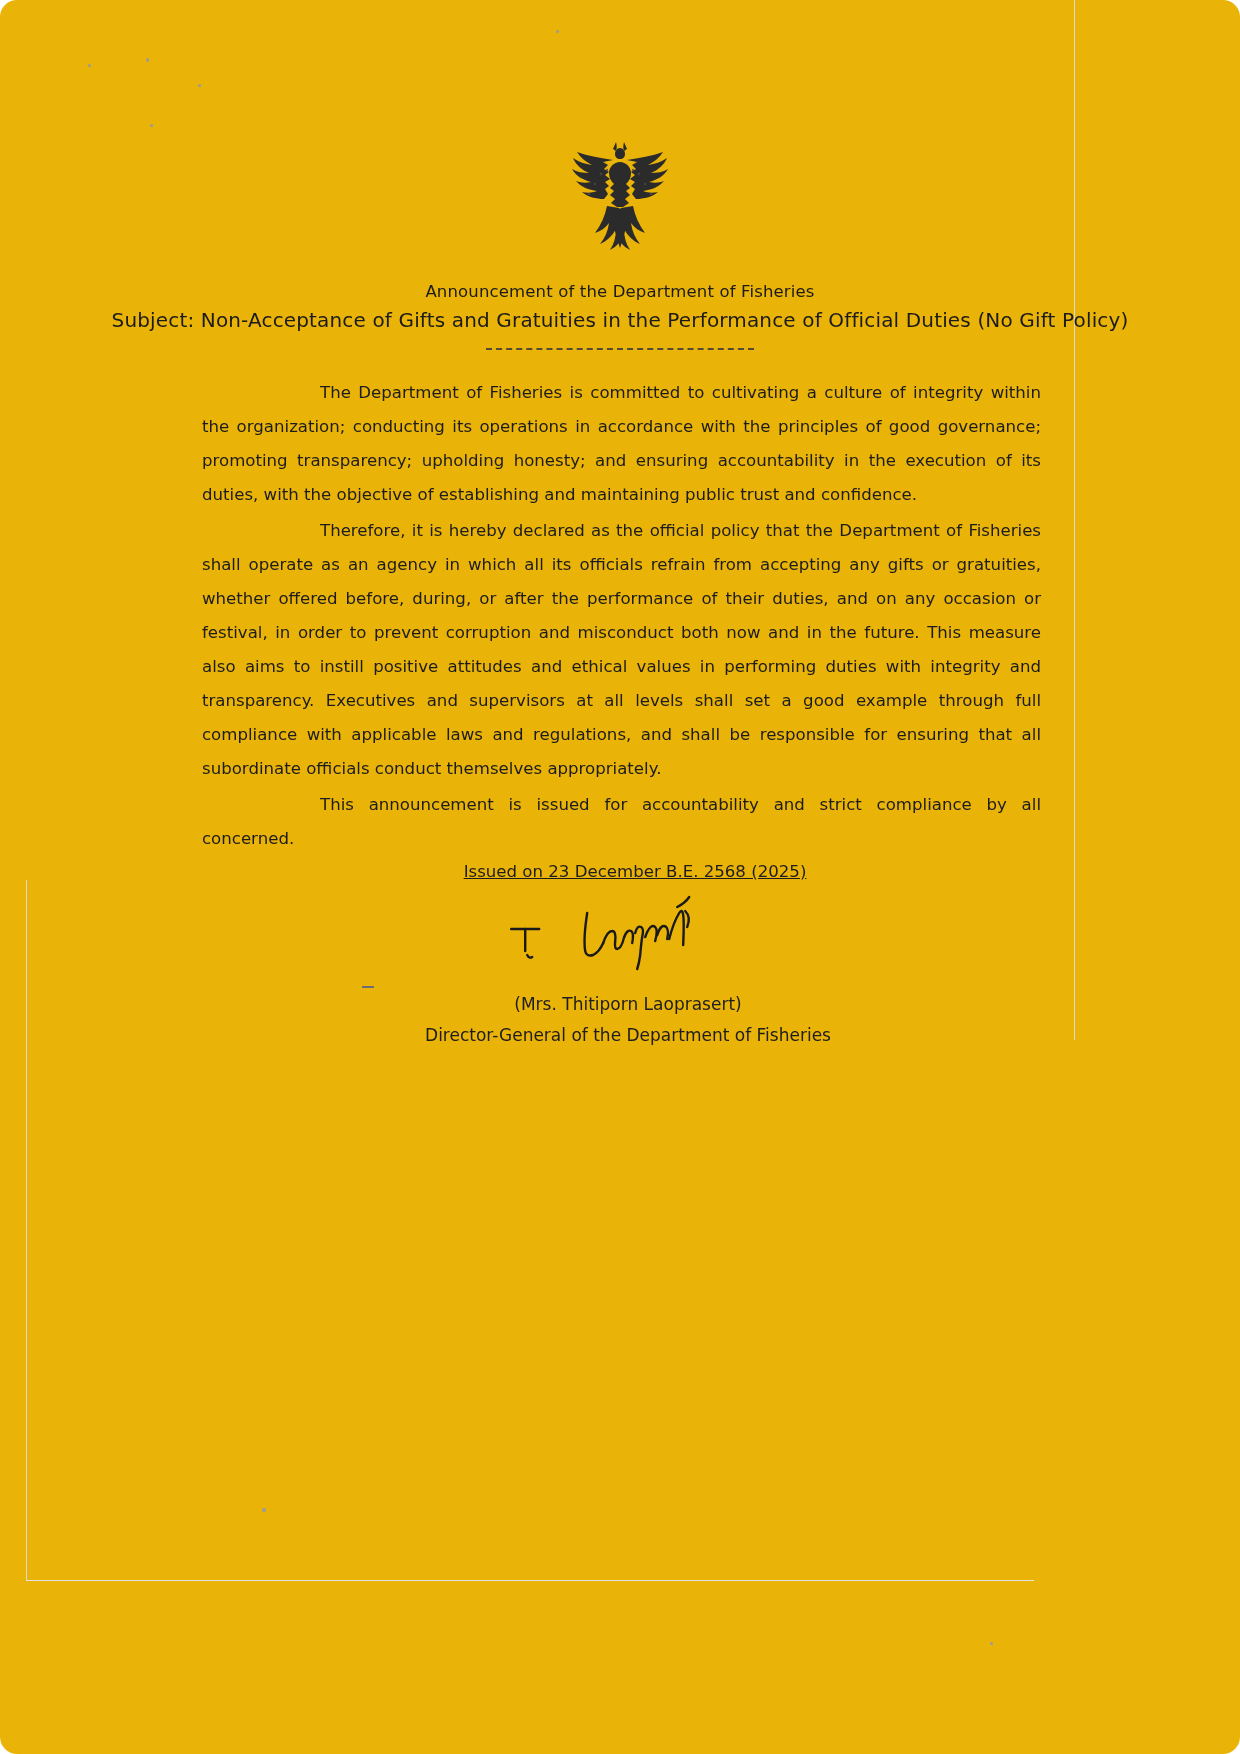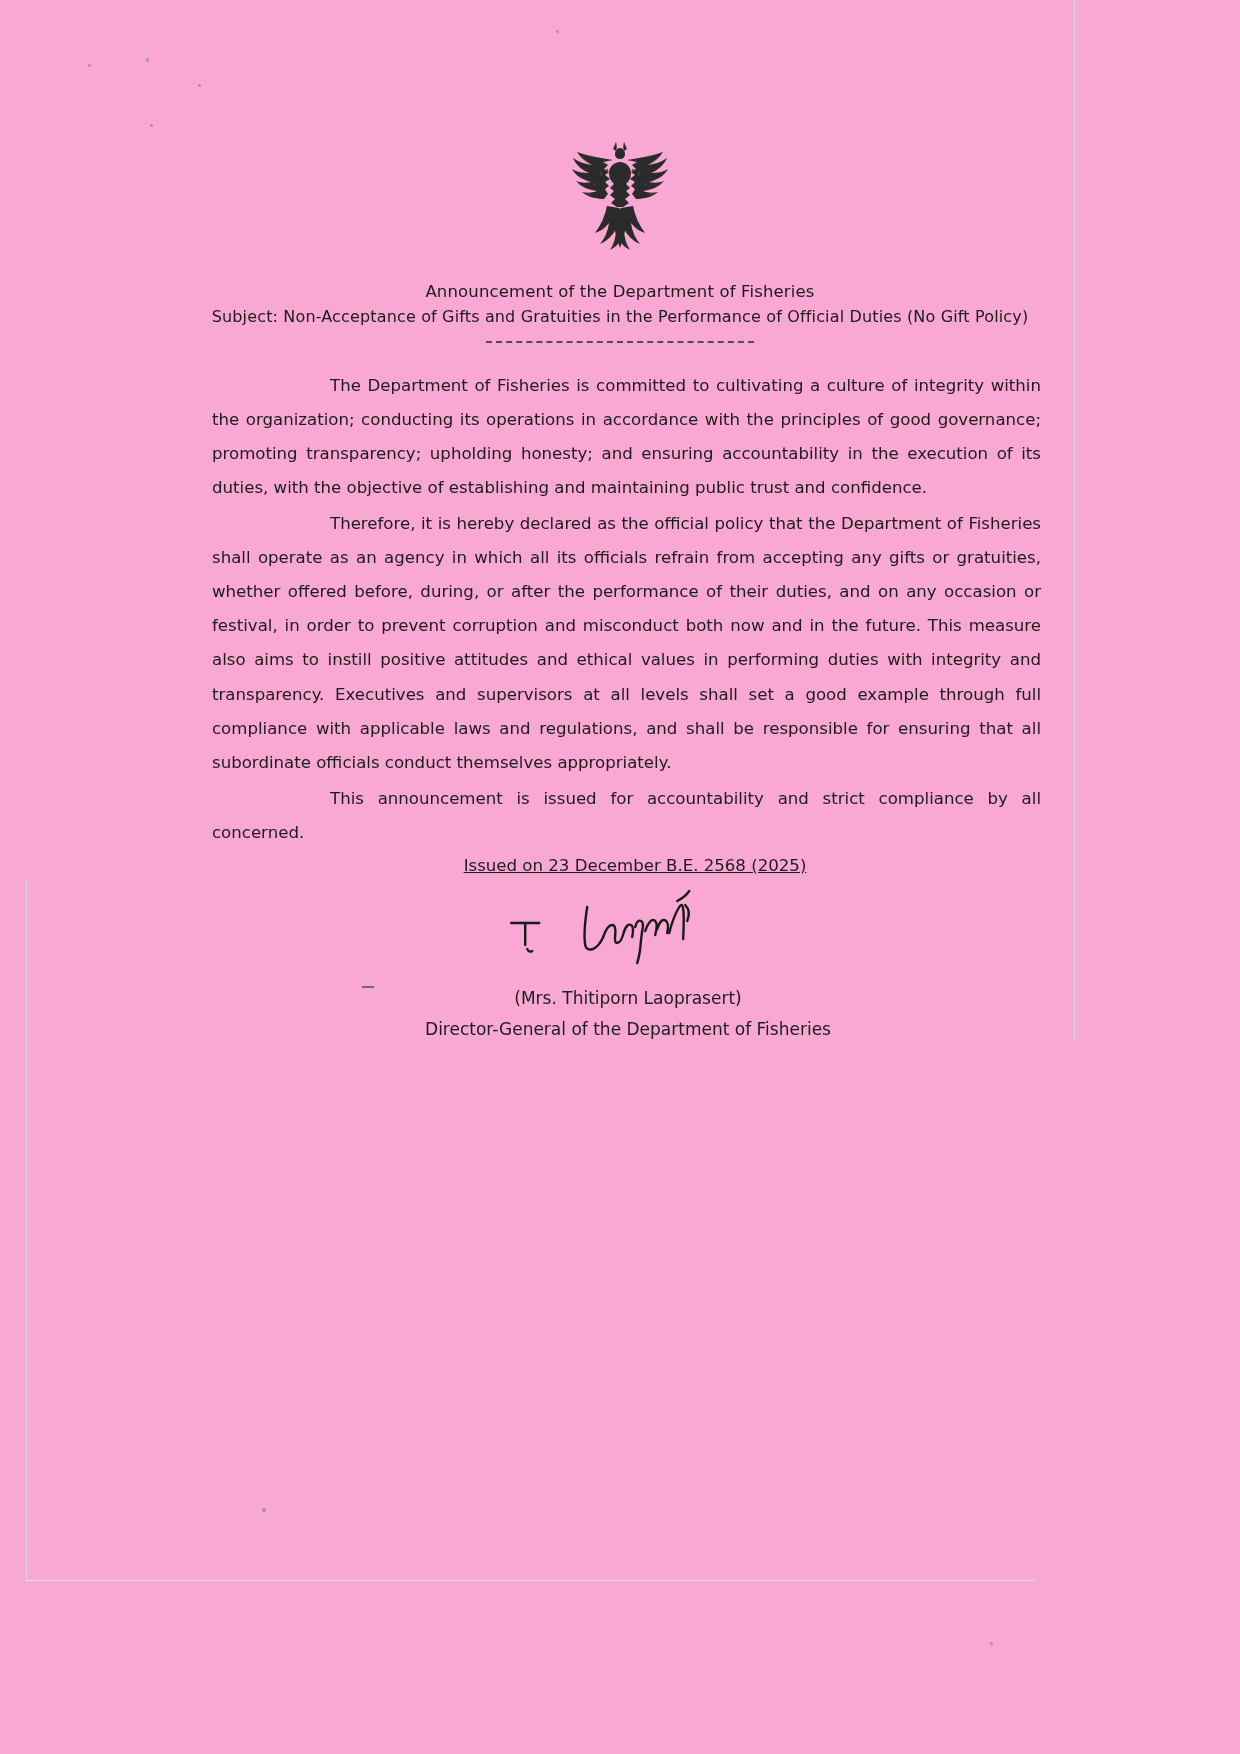--- a/index.html
+++ b/index.html
@@ -13,21 +13,22 @@
     position: relative;
     font-family: "DejaVu Sans", sans-serif;
     color: #1d1d1d;
     overflow: hidden;
   }
 
   
   .page {
     position: absolute;
     inset: 0;
-    background: #f9a8d4;
+    background: #eab308;
+    border-radius: 17px;
   }
 
   
   .scan-edge-right {
     position: absolute;
     top: 0;
     left: 1074px;
     width: 1px;
     height: 1040px;
     background: #d8d8d8;
@@ -76,42 +77,42 @@
     text-align: center;
     line-height: 1.55;
   }
   .heading-line {
     font-size: 16.5px;
     letter-spacing: 0.15px;
     color: #1b1b1b;
     display: block;
   }
   .heading-line.subject {
-    font-size: 16px;
+    font-size: 20px;
   }
 
   .rule {
     width: 268px;
     margin: 12px auto 0 auto;
     height: 0;
     border-top: 2px dashed #3a3a3a;
     opacity: .85;
   }
 
   .body-block {
     margin: 26px auto 0 auto;
     width: 842px;
   }
   .para {
     font-size: 16.6px;
     line-height: 2.05;
     text-align: justify;
     text-justify: inter-word;
     text-indent: 118px;
-    margin: 0 0 2px 13px;
+    margin: 0 0 2px 3px;
     color: #1c1c1c;
   }
   .para.last {
     text-indent: 118px;
   }
 
   .issued {
     margin-top: 6px;
     text-align: center;
     font-size: 16.6px;

